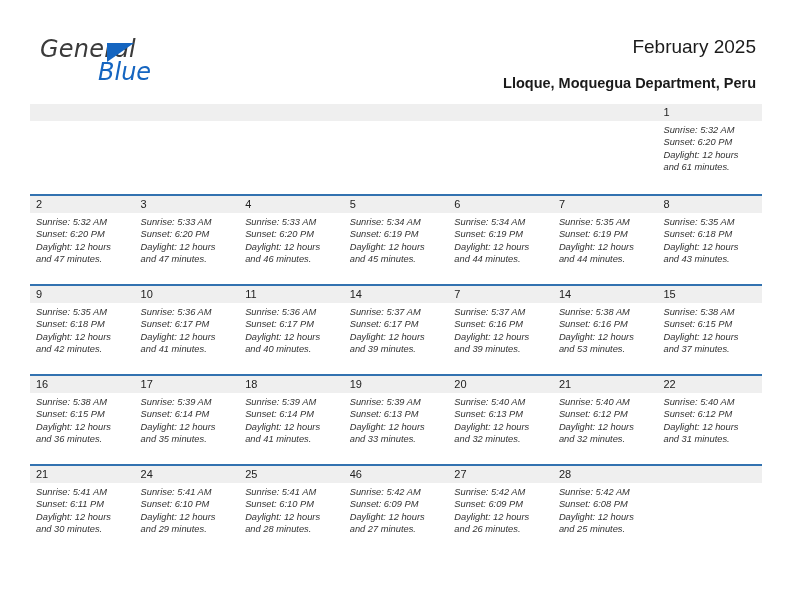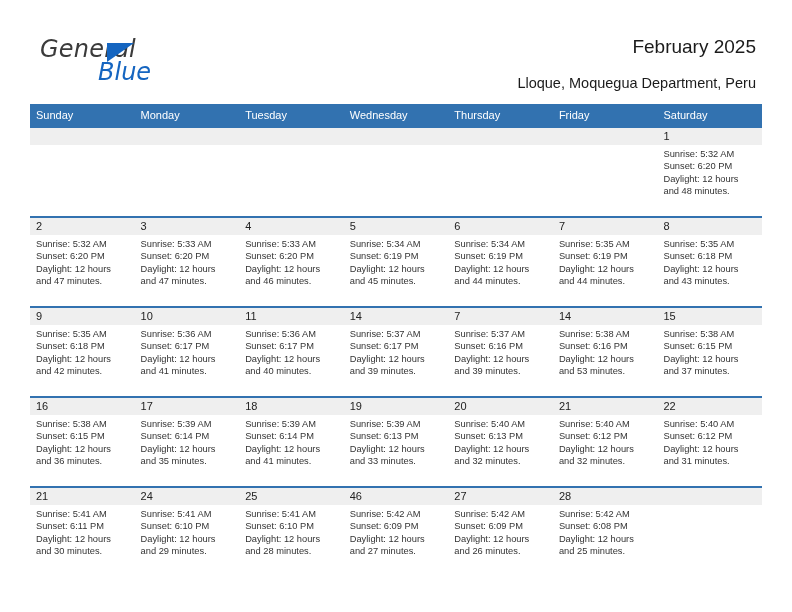--- a/index.html
+++ b/index.html
@@ -79,21 +79,21 @@
   .cal-title {
     font-size: 19px;
     font-weight: 400;
     color: #1b1b1b;
     line-height: 34px;
     white-space: nowrap;
   }
   .cal-subtitle {
     margin-top: 10px;
     font-size: 14.5px;
-    font-weight: 400;
+    font-weight: 700;
     color: #1b1b1b;
     line-height: 18px;
     white-space: nowrap;
   }
 
   
   .calendar {
     position: absolute;
     left: 30px;
     top: 104px;
@@ -161,20 +161,21 @@
     color: #222222;
     height: 16px;
   }
 
   .day-info {
     position: relative;
     padding: 3px 6px 0 6px;
     font-size: 9.3px;
     line-height: 12.4px;
     color: #333333;
+    font-style: italic;
   }
   .day-info div {
     white-space: nowrap;
   }
 </style>
 </head>
 <body>
 
 <div class="page">
 
@@ -188,29 +189,20 @@
 
     <div class="title-block">
       <div class="cal-title">February 2025</div>
       <div class="cal-subtitle">Lloque, Moquegua Department, Peru</div>
     </div>
 
   </div>
 
   <div class="calendar">
 
-    <div class="weekday-row">
-      <div class="weekday">Sunday</div>
-      <div class="weekday">Monday</div>
-      <div class="weekday">Tuesday</div>
-      <div class="weekday">Wednesday</div>
-      <div class="weekday">Thursday</div>
-      <div class="weekday">Friday</div>
-      <div class="weekday">Saturday</div>
-    </div>
 
     <div class="week-row">
       <div class="day-cell empty">
         <span class="day-num"></span>
         <div class="day-info">
           <div></div>
           <div></div>
           <div></div>
           <div></div>
         </div>
@@ -259,21 +251,21 @@
           <div></div>
           <div></div>
         </div>
       </div>
       <div class="day-cell shaded-top">
         <span class="day-num">1</span>
         <div class="day-info">
           <div>Sunrise: 5:32 AM</div>
           <div>Sunset: 6:20 PM</div>
           <div>Daylight: 12 hours</div>
-          <div>and 48 minutes.</div>
+          <div>and 61 minutes.</div>
         </div>
       </div>
     </div>
 
     <div class="week-row">
       <div class="day-cell shaded-top">
         <span class="day-num">2</span>
         <div class="day-info">
           <div>Sunrise: 5:32 AM</div>
           <div>Sunset: 6:20 PM</div>

